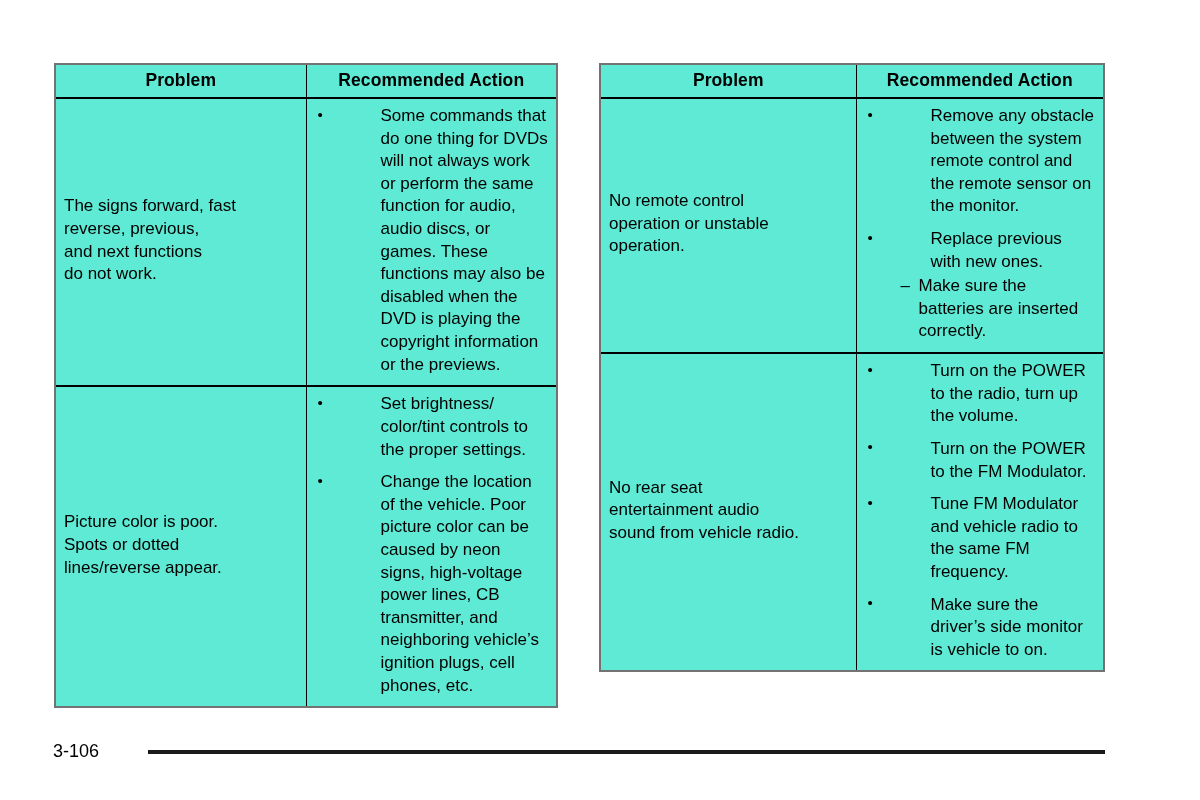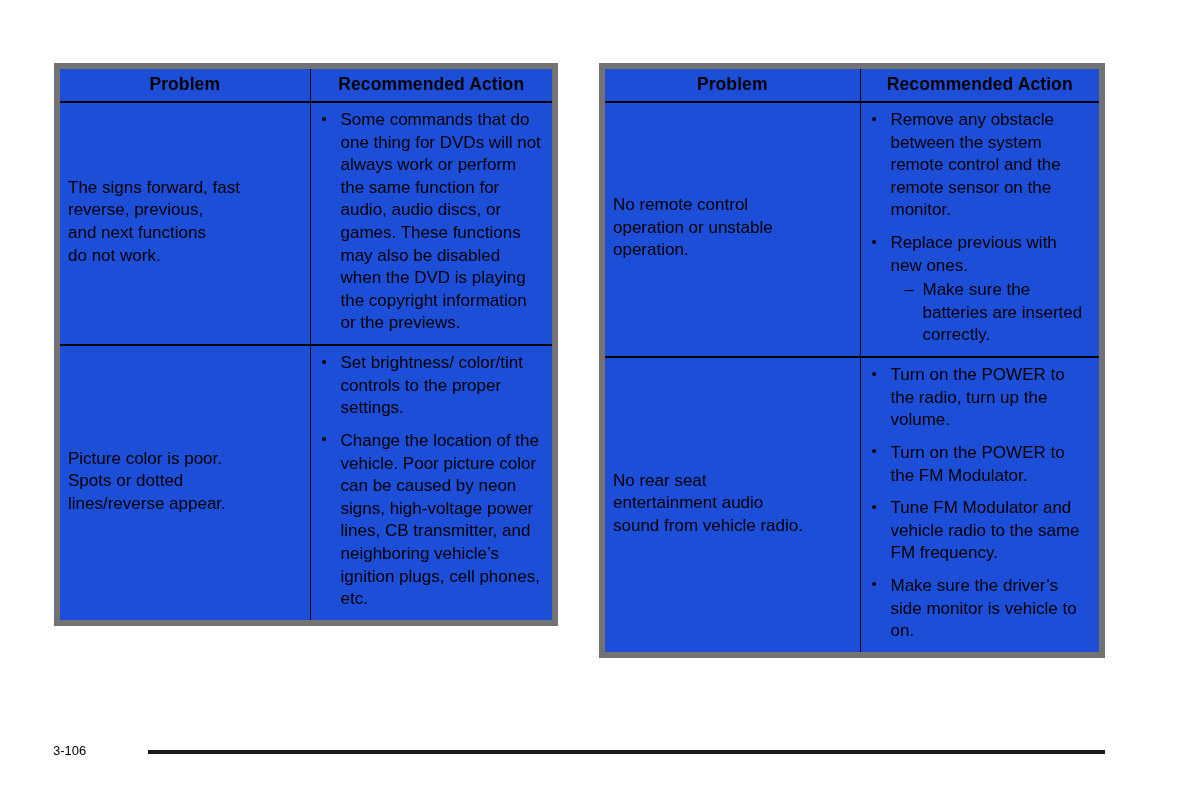--- a/index.html
+++ b/index.html
@@ -17,23 +17,23 @@
   }
 
   .page {
     position: absolute;
     inset: 0;
   }
 
   
   .tbl-wrap {
     position: absolute;
-    border: 6px solid #737373;
+    border: 2px solid #737373;
     box-sizing: border-box;
-    background: #1d4ed8;
+    background: #5eead4;
   }
 
   .hdr-row th {
     font-size: 17.5px;
     font-weight: bold;
     text-align: center;
     letter-spacing: 0.1px;
     padding: 5px 4px 6px 4px;
     border-bottom: 2px solid #000;
   }
@@ -61,21 +61,21 @@
     margin: 0 0 10px 0;
   }
   ul.bullets > li:last-child { margin-bottom: 0; }
   ul.bullets > li > .bullet-mark {
     position: absolute;
     left: 3px;
     top: -0.5px;
     font-size: 15px;
     line-height: 1.33;
   }
-  ul.bullets > li > .li-text { display: block; }
+  ul.bullets > li > .li-text { display: block; margin-left: 44px; }
 
   ul.subbullets {
     list-style: none;
     margin: 2px 0 0 0;
     padding: 0;
   }
   ul.subbullets > li {
     position: relative;
     padding-left: 18px;
     margin-left: 14px;
@@ -93,21 +93,21 @@
     position: absolute;
     left: 0;
     right: 0;
     top: 740px;
     height: 30px;
   }
   .page-num {
     position: absolute;
     left: 53px;
     top: 0px;
-    font-size: 13px;
+    font-size: 18px;
     line-height: 22px;
   }
   .footer-rule {
     position: absolute;
     left: 148px;
     top: 10px;
     width: 957px;
     height: 4px;
     background: #1a1a1a;
   }

